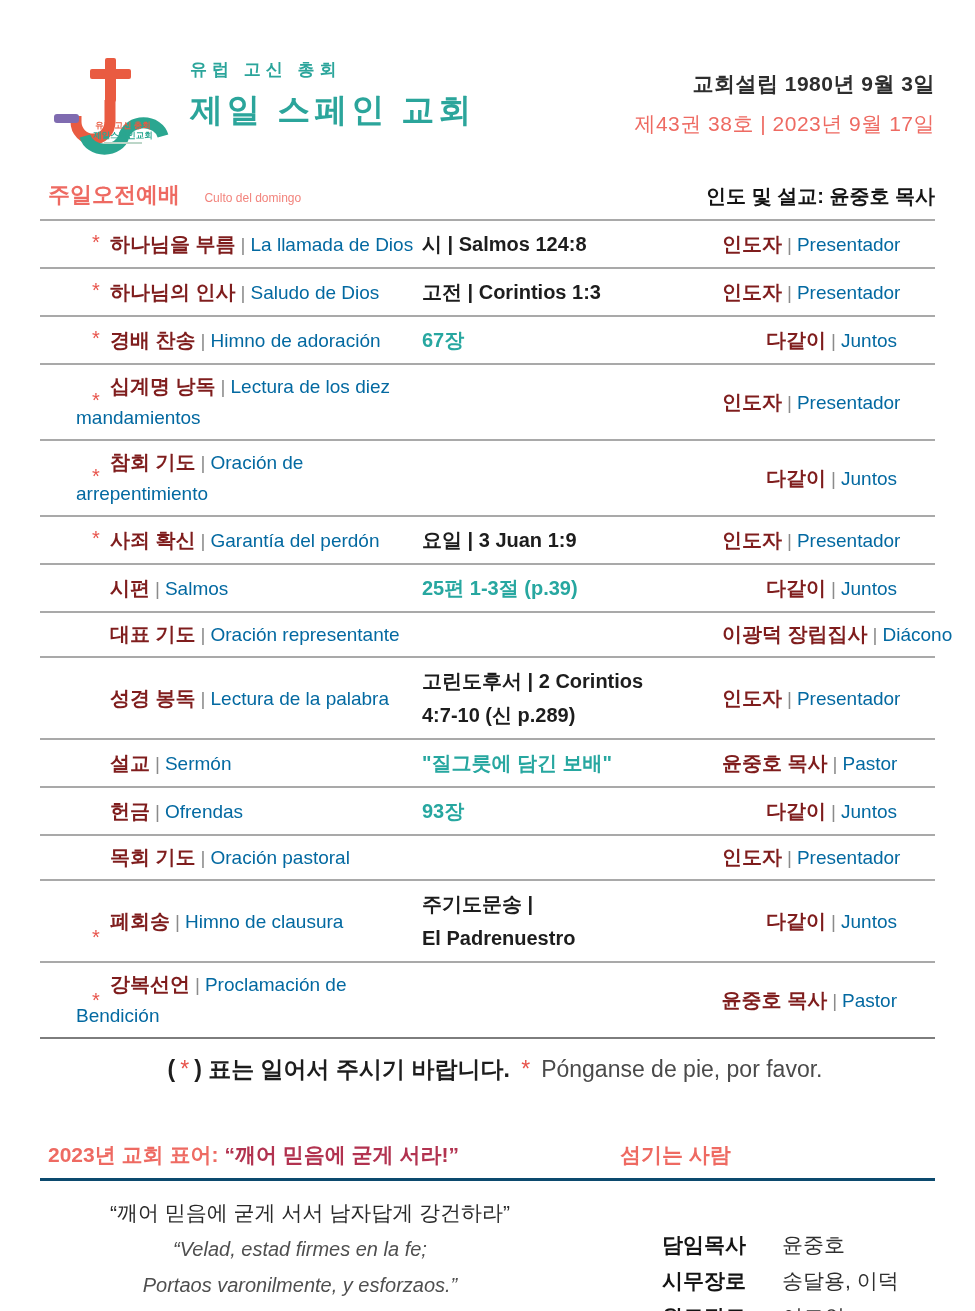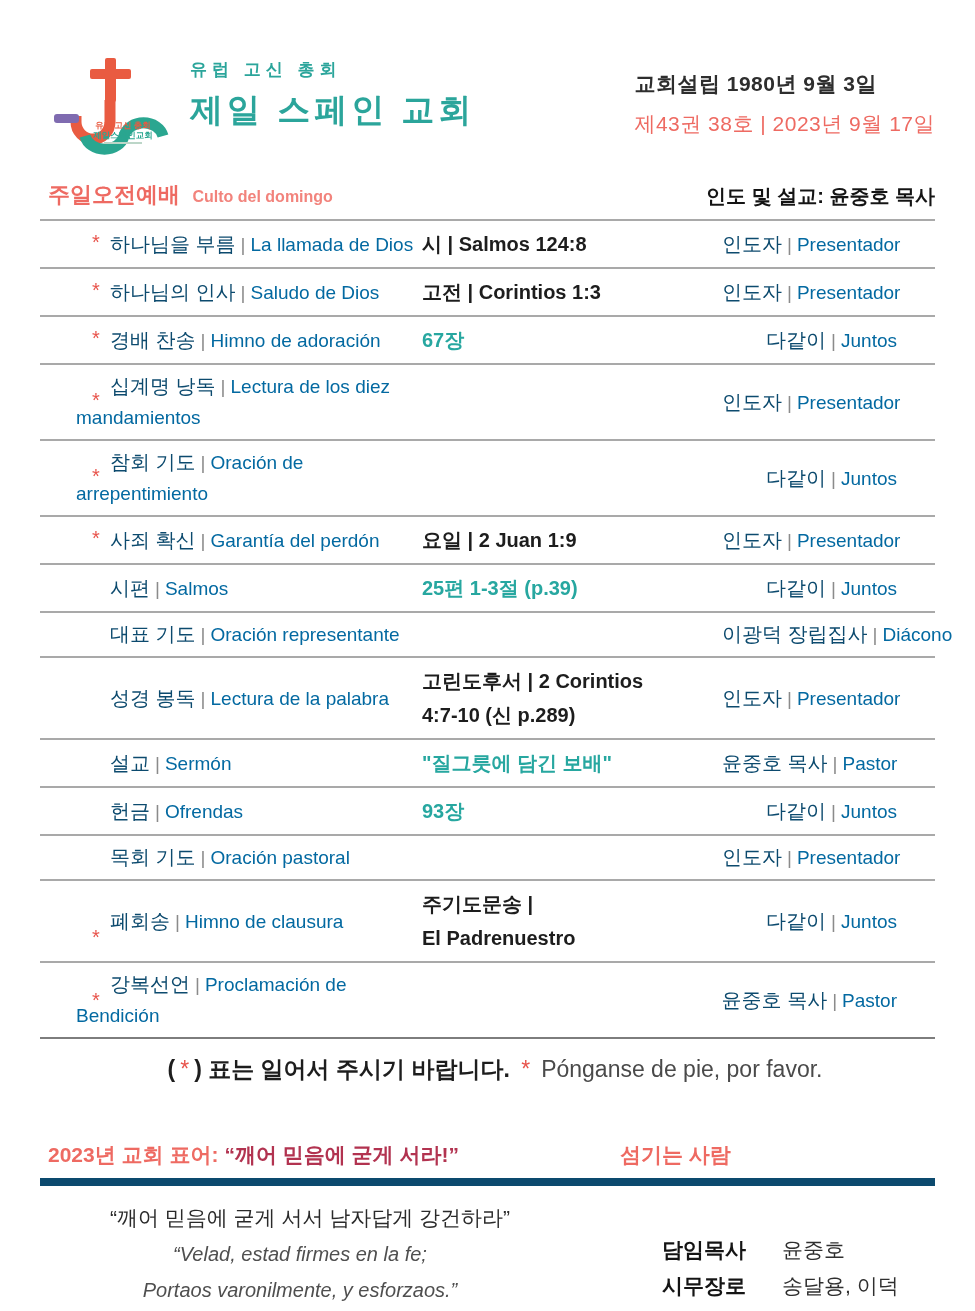--- a/index.html
+++ b/index.html
@@ -5,51 +5,51 @@
   * { margin:0; padding:0; box-sizing:border-box; }
   body { background:#ffffff; font-family:"Liberation Sans","DejaVu Sans",sans-serif; }
   .page { width:975px; height:1311px; background:#ffffff; position:relative; overflow:hidden; }
 
   
   .header { display:flex; align-items:flex-start; padding:56px 40px 0 48px; }
   .logo { width:128px; height:100px; flex:0 0 auto; }
   .title-block { margin-left:14px; padding-top:2px; }
   .org-name { color:#2ba59b; font-size:17px; letter-spacing:5px; font-weight:bold; margin-bottom:7px; }
   .church-name { color:#2ba59b; font-size:33px; font-weight:bold; letter-spacing:4px; }
-  .pub-block { margin-left:auto; text-align:left; padding-top:14px; }
+  .pub-block { margin-left:auto; text-align:right; padding-top:14px; }
   .pub-founded { color:#2e2e2e; font-size:21px; font-weight:bold; letter-spacing:0.5px; margin-bottom:12px; }
   .pub-issue { color:#ee6a62; font-size:21px; letter-spacing:0.5px; }
 
   
   .section-head { display:flex; justify-content:space-between; align-items:flex-end; margin:24px 40px 9px 48px; }
   .sec-ko { color:#ee6a62; font-size:22px; font-weight:bold; }
-  .sec-es { color:#f2837c; font-size:16px; margin-left:8px; font-weight:bold; }
+  .sec-es { color:#f2837c; font-size:12px; margin-left:20px; font-weight:normal; }
   .sec-leader { color:#141414; font-size:20px; font-weight:bold; }
 
   .w-table { margin:0 40px; border-bottom:2px solid #7d7d7d; }
   .row { border-top:2px solid #a9a9a9; display:flex; align-items:center; min-height:40px; padding:6px 0; }
   .c-left { flex:0 0 382px; position:relative; padding-left:36px; text-indent:34px; font-size:20px; line-height:1.55; }
   .star { position:absolute; left:52px; top:50%; transform:translateY(-54%); color:#e8544c; font-size:20px; text-indent:0; }
   .row.tall .star { top:16px; transform:none; }
-  .ko { color:#0c4a6e; font-weight:normal;margin-top:30px; }
+  .ko { color:#7f1d1d; font-weight:bold;margin-top:30px; }
   .es { color:#0369a1; font-weight:normal; font-size:19px; }
   .sep { color:#8b8b8b; font-weight:normal; font-size:19px; margin:0 5px; }
   .c-mid { flex:0 0 300px; font-size:20px; font-weight:bold; color:#1d1d1d; line-height:1.7; }
   .c-mid.teal { color:#27a7a0; }
   .mid-line:empty { display:none; }
   .c-right { flex:1; text-align:right; padding-right:38px; font-size:20px; white-space:nowrap; }
 
   .footnote { margin:15px 40px 0 55px; font-size:23px; color:#1d1d1d;text-align:center; }
   .fn-b { font-weight:bold; color:#1d1d1d; }
   .fn-star { color:#e8544c; padding:0 5px; }
   .fn-es { color:#4a4a4a; margin-left:6px; }
 
   
   .bottom { margin:56px 40px 0 40px; }
-  .b-head { display:flex; padding-bottom:9px; border-bottom:8px solid #0c4a6e; }
+  .b-head { display:flex; padding-bottom:9px; border-bottom:3px solid #0c4a6e; }
   .b-motto { flex:0 0 580px; padding-left:8px; font-size:21px; font-weight:bold; }
   .motto-label { color:#ee6a62; }
   .motto-text { color:#b23350; margin-left:6px; }
   .b-serving-title { color:#ee6a62; font-size:21px; font-weight:bold;text-align:center; }
   .b-body { display:flex; padding:14px 0 6px 0; border-bottom:2px solid #b3b3b3; }
   .b-left { flex:0 0 580px; }
   .bl-line { font-size:21px; line-height:36px; }
   .bl-title { font-weight:bold; color:#141414; padding-left:45px; }
   .bl-quote-ko { color:#2a2a2a; text-align:center; padding-right:40px; }
   .bl-es { color:#4f4f4f; font-style:italic; text-align:center; padding-right:60px; font-size:20px; }
@@ -131,21 +131,21 @@
 
     <div class="row">
       <div class="c-left"><span class="star">*</span><span class="ko">참회 기도</span><span class="sep">|</span><span class="es">Oración de arrepentimiento</span></div>
       <div class="c-mid"></div>
       <div class="c-right"><span class="ko">다같이</span><span class="sep">|</span><span class="es">Juntos</span></div>
     </div>
 
     <div class="row">
       <div class="c-left"><span class="star">*</span><span class="ko">사죄 확신</span><span class="sep">|</span><span class="es">Garantía del perdón</span></div>
       <div class="c-mid">
-          <div class="mid-line">요일 | 2 Juan 1:9</div>
+          <div class="mid-line">요일 | 3 Juan 1:9</div>
         </div>
       <div class="c-right"><span class="ko">인도자</span><span class="sep">|</span><span class="es">Presentador</span></div>
     </div>
 
     <div class="row">
       <div class="c-left"><span class="ko">시편</span><span class="sep">|</span><span class="es">Salmos</span></div>
       <div class="c-mid teal">
           <div class="mid-line">25편 1-3절 (p.39)</div>
         </div>
       <div class="c-right"><span class="ko">다같이</span><span class="sep">|</span><span class="es">Juntos</span></div>

